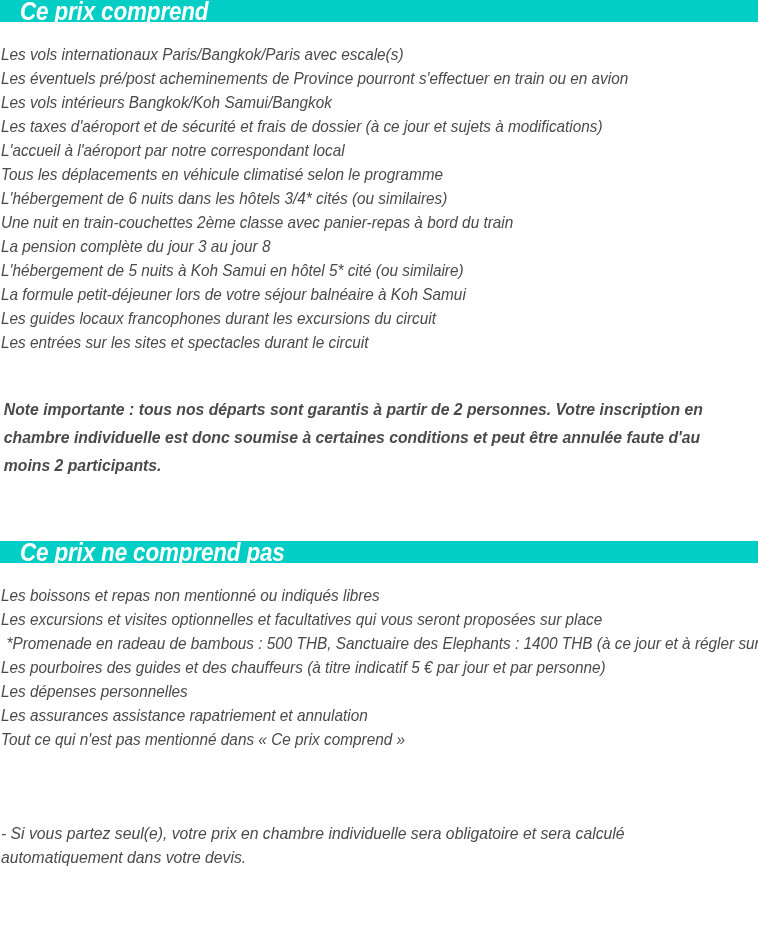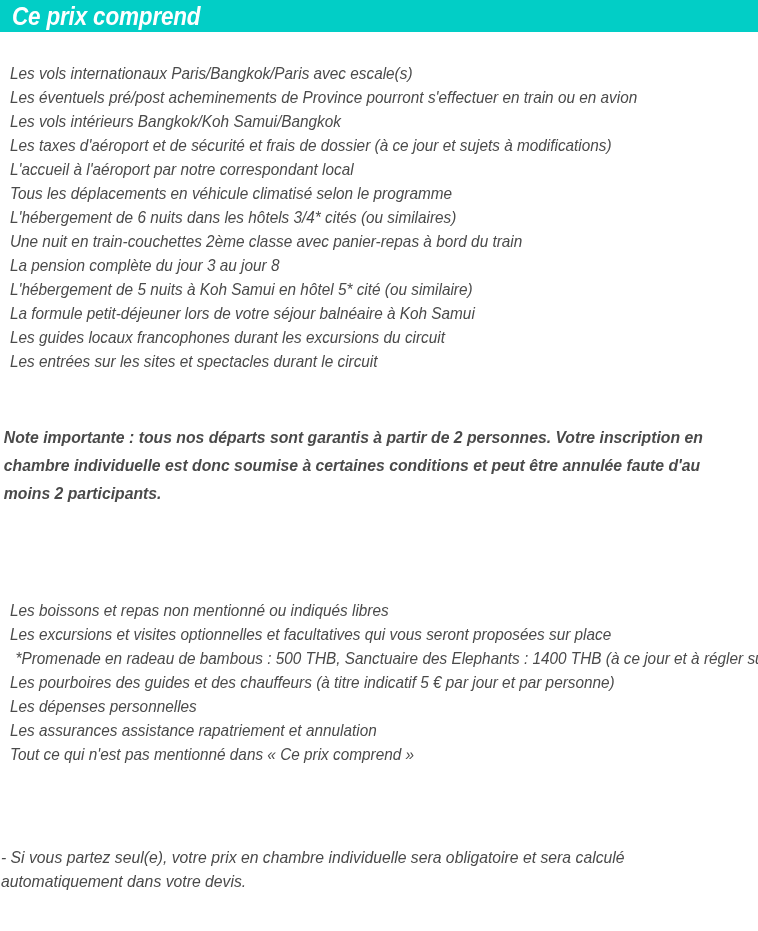--- a/index.html
+++ b/index.html
@@ -17,45 +17,45 @@
   }
 
   .page {
     width: 758px;
     position: relative;
   }
 
   
   .section-bar {
     background: #02cec6;
-    height: 32px;
+    height: 22px;
     display: flex;
     align-items: center;
-    padding: 0 12px;
+    padding: 0 20px;
     box-sizing: border-box;
   }
   .section-bar-title {
     color: #ffffff;
     font-size: 25px;
     font-style: italic;
     font-weight: bold;
     letter-spacing: -0.2px;
     line-height: 1;
     transform: scaleX(0.90);
     transform-origin: left center;
     white-space: nowrap;
   }
 
   
   .section-body {
     padding: 0;
   }
   .item-list {
     list-style: none;
-    margin: 9px;
+    margin: 0;
     padding: 0;
   }
   .item {
     font-size: 16.5px;
     font-style: italic;
     line-height: 24px;
     color: #4a4a4a;
     white-space: nowrap;
     transform: scaleX(0.93);
     transform-origin: left center;
@@ -123,20 +123,23 @@
       <li class="item">Les entrées sur les sites et spectacles durant le circuit</li>
     </ul>
 
     <div class="gap-before-note"></div>
 
     <p class="note">Note importante : tous nos départs sont garantis à partir de 2 personnes. Votre inscription en chambre individuelle est donc soumise à certaines conditions et peut être annulée faute d'au moins 2 participants.</p>
   </div>
 
   <div class="gap-after-note"></div>
 
+  <div class="section-bar">
+    <span class="section-bar-title">Ce prix ne comprend pas</span>
+  </div>
 
   <div class="gap-after-bar"></div>
 
   <div class="section-body">
     <ul class="item-list">
       <li class="item">Les boissons et repas non mentionné ou indiqués libres</li>
       <li class="item">Les excursions et visites optionnelles et facultatives qui vous seront proposées sur place</li>
       <li class="item indented">*Promenade en radeau de bambous : 500 THB, Sanctuaire des Elephants : 1400 THB (à ce jour et à régler sur place)</li>
       <li class="item">Les pourboires des guides et des chauffeurs (à titre indicatif 5 € par jour et par personne)</li>
       <li class="item">Les dépenses personnelles</li>

